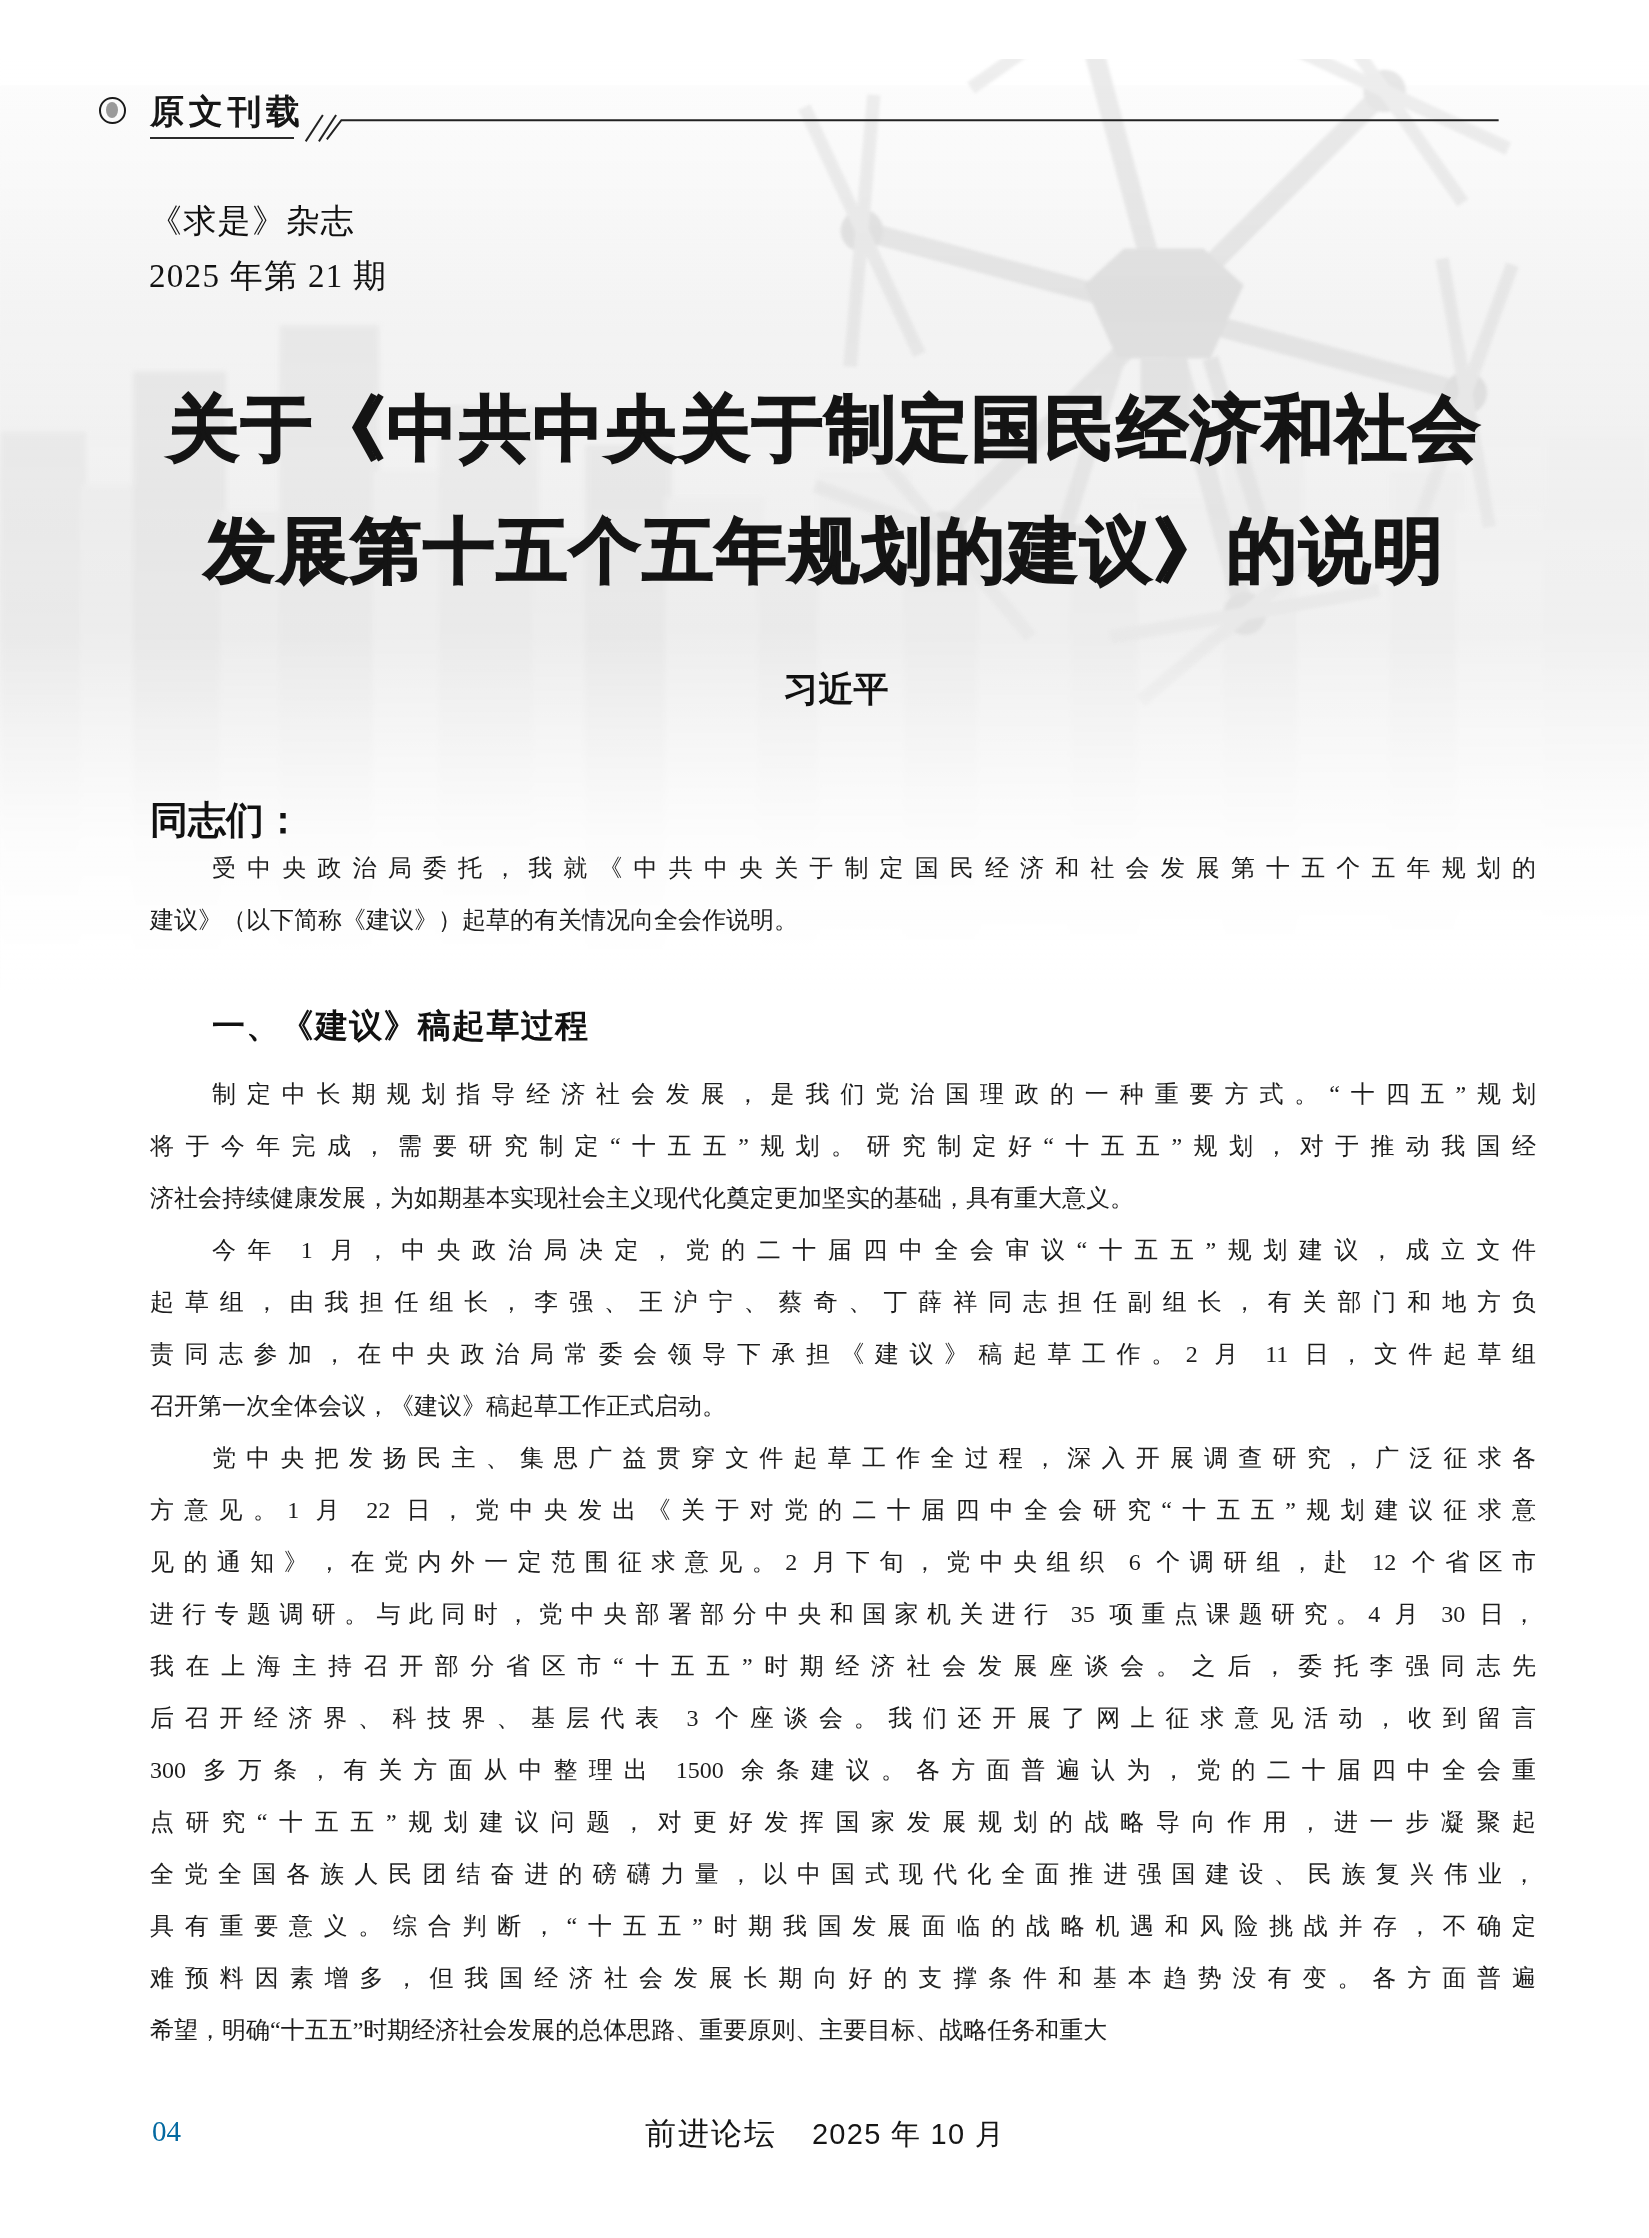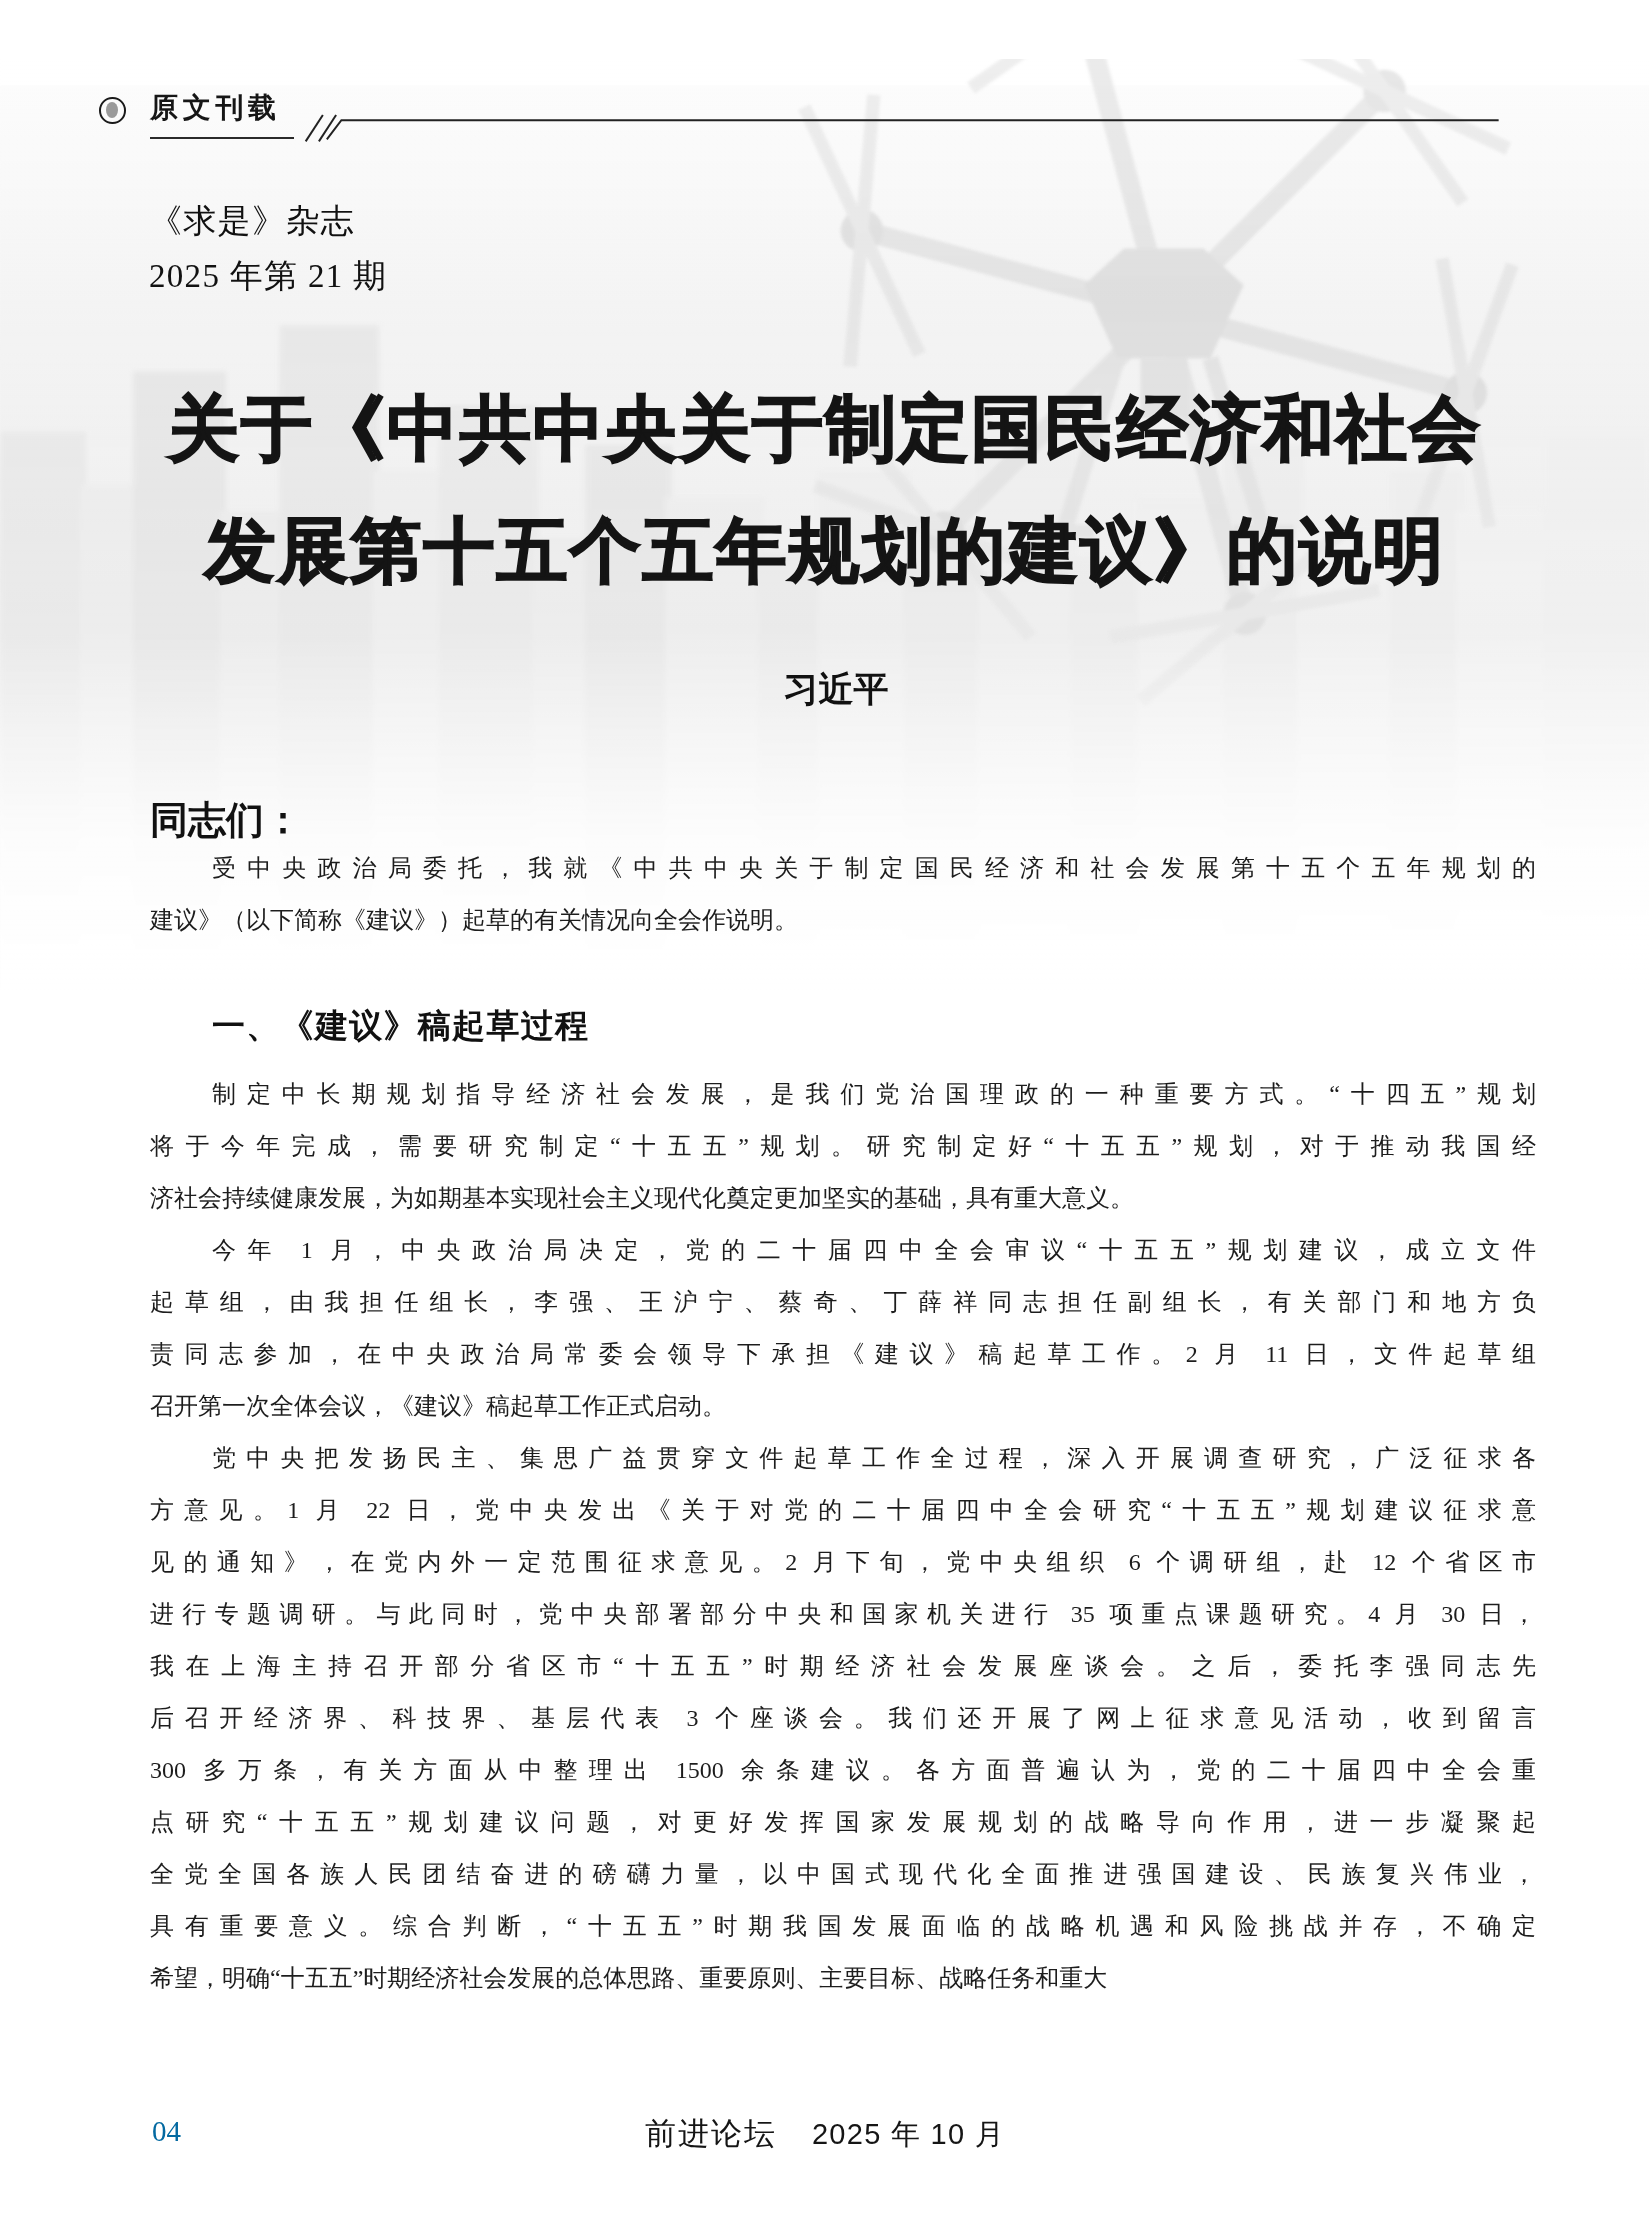--- a/index.html
+++ b/index.html
@@ -17,21 +17,21 @@
     position:absolute; left:99px; top:97px; width:26.6px; height:26.6px;
     border:2px solid #1a1a1a; border-radius:50%; box-sizing:border-box; z-index:2;
   }
   .hdr-bullet span {
     position:absolute; left:5.3px; top:3.3px; width:12px; height:16px;
     background:#9a9a9a; border-radius:50%;
   }
   .hdr-label {
     position:absolute; left:150px; top:89px; z-index:2;
     font-family:Liberation Mono, monospace; font-weight:bold;
-    font-size:28px; letter-spacing:4.7px; color:#161616;
+    font-size:34px; letter-spacing:4.7px; color:#161616;
   }
   .hdr-shortrule { position:absolute; left:150px; top:137px; width:144px; height:2px; background:#2a2a2a; z-index:2; }
   .hdr-lines { position:absolute; left:293px; top:105px; z-index:2; }
   
   .magazine {
     position:absolute; left:149px; top:194px; z-index:2;
     font-size:33px; line-height:55px; color:#111; letter-spacing:1.3px;
   }
   
   .title {
@@ -228,20 +228,21 @@
       <div class="bline pfirst">党中央把发扬民主、集思广益贯穿文件起草工作全过程，深入开展调查研究，广泛征求各</div>
       <div class="bline">方意见。1 月 22 日，党中央发出《关于对党的二十届四中全会研究“十五五”规划建议征求意</div>
       <div class="bline">见的通知》，在党内外一定范围征求意见。2 月下旬，党中央组织 6 个调研组，赴 12 个省区市</div>
       <div class="bline">进行专题调研。与此同时，党中央部署部分中央和国家机关进行 35 项重点课题研究。4 月 30 日，</div>
       <div class="bline">我在上海主持召开部分省区市“十五五”时期经济社会发展座谈会。之后，委托李强同志先</div>
       <div class="bline">后召开经济界、科技界、基层代表 3 个座谈会。我们还开展了网上征求意见活动，收到留言</div>
       <div class="bline">300 多万条，有关方面从中整理出 1500 余条建议。各方面普遍认为，党的二十届四中全会重</div>
       <div class="bline">点研究“十五五”规划建议问题，对更好发挥国家发展规划的战略导向作用，进一步凝聚起</div>
       <div class="bline">全党全国各族人民团结奋进的磅礴力量，以中国式现代化全面推进强国建设、民族复兴伟业，</div>
       <div class="bline">具有重要意义。综合判断，“十五五”时期我国发展面临的战略机遇和风险挑战并存，不确定</div>
+      <div class="bline">难预料因素增多，但我国经济社会发展长期向好的支撑条件和基本趋势没有变。各方面普遍</div>
       <div class="bline plast">希望，明确“十五五”时期经济社会发展的总体思路、重要原则、主要目标、战略任务和重大</div>
     </div>
 
   <div class="footer-pagenum">04</div>
   <div class="footer-center">
     <span class="journal">前进论坛</span><span class="gap"></span><span class="date">2025 年 10 月</span>
   </div>
 
 </div>
 

